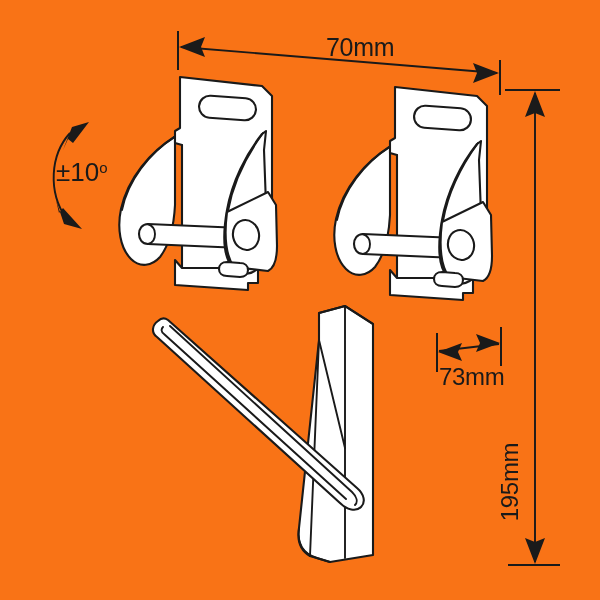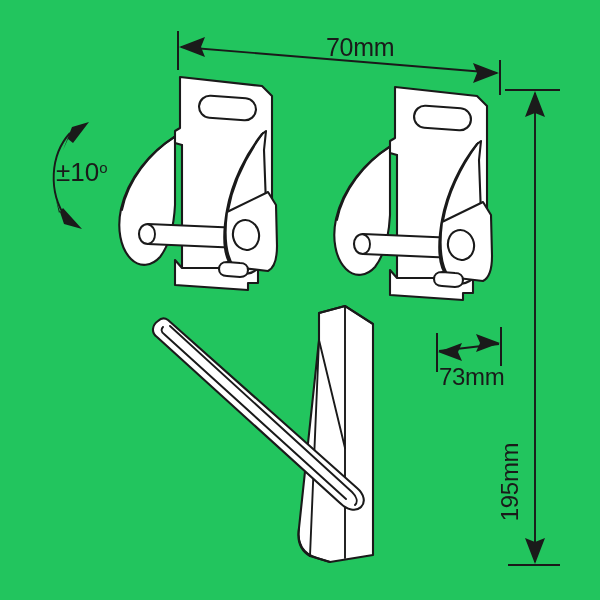--- a/index.html
+++ b/index.html
@@ -11,21 +11,21 @@
   body {
     width: 600px;
     height: 600px;
     overflow: hidden;
     font-family: "Liberation Sans", sans-serif;
   }
   #drawing-root {
     position: relative;
     width: 600px;
     height: 600px;
-    background: #22c55e;
+    background: #f97316;
   }
   svg#tech-drawing {
     display: block;
     width: 600px;
     height: 600px;
   }
   .part-line {
     fill: #ffffff;
     stroke: #1a1a1a;
     stroke-width: 2.1;

